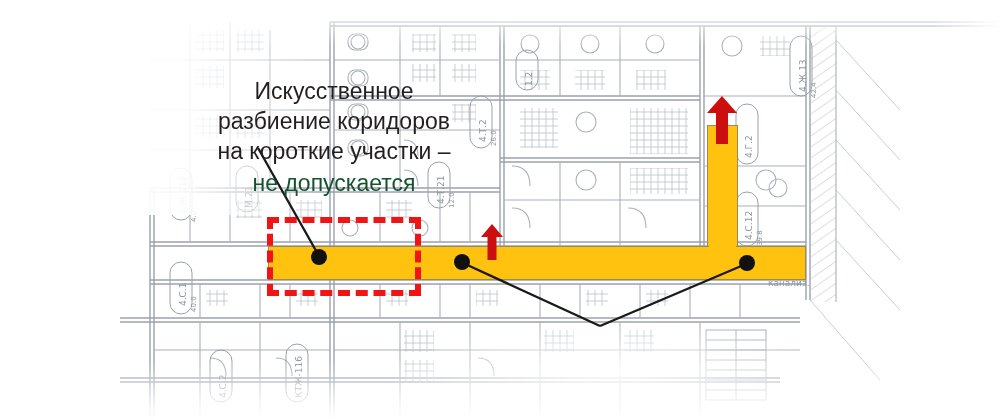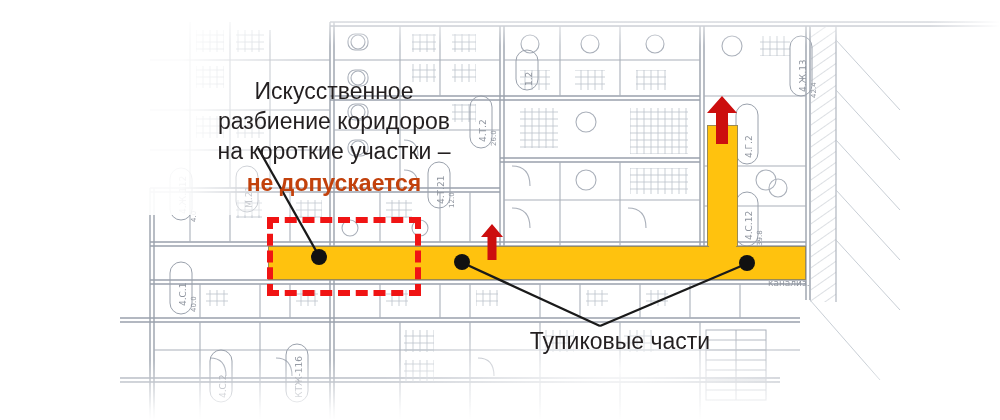--- a/index.html
+++ b/index.html
@@ -68,21 +68,21 @@
   
   #leaders{position:absolute;left:0;top:0;width:1000px;height:420px;pointer-events:none;}
 
   
   #callout-top{
     position:absolute;left:176px;top:46px;width:300px;
     font-size:23px;line-height:30px;color:#231f20;
     text-align:center;white-space:pre-line;margin-left:8px;
   }
   #callout-top .warn{
-    display:block;color:#c2410c;font-weight:bold;margin-top:2px;
+    display:block;color:#14532d;font-weight:normal;margin-top:2px;
   }
   #callout-bottom{
     position:absolute;left:455px;top:326px;width:330px;
     font-size:23px;line-height:31px;color:#231f20;text-align:center;
   }
 </style>
 </head>
 <body>
 
 <div id="stage">
@@ -357,16 +357,15 @@
   </svg>
 
   <div id="callout-top">
     <span>Искусственное
 разбиение коридоров
 на короткие участки –</span>
     <span class="warn">не допускается</span>
   </div>
 
   <div id="callout-bottom">
-    <div>Тупиковые части</div>
   </div>
 
 </div>
 
 </body></html>

